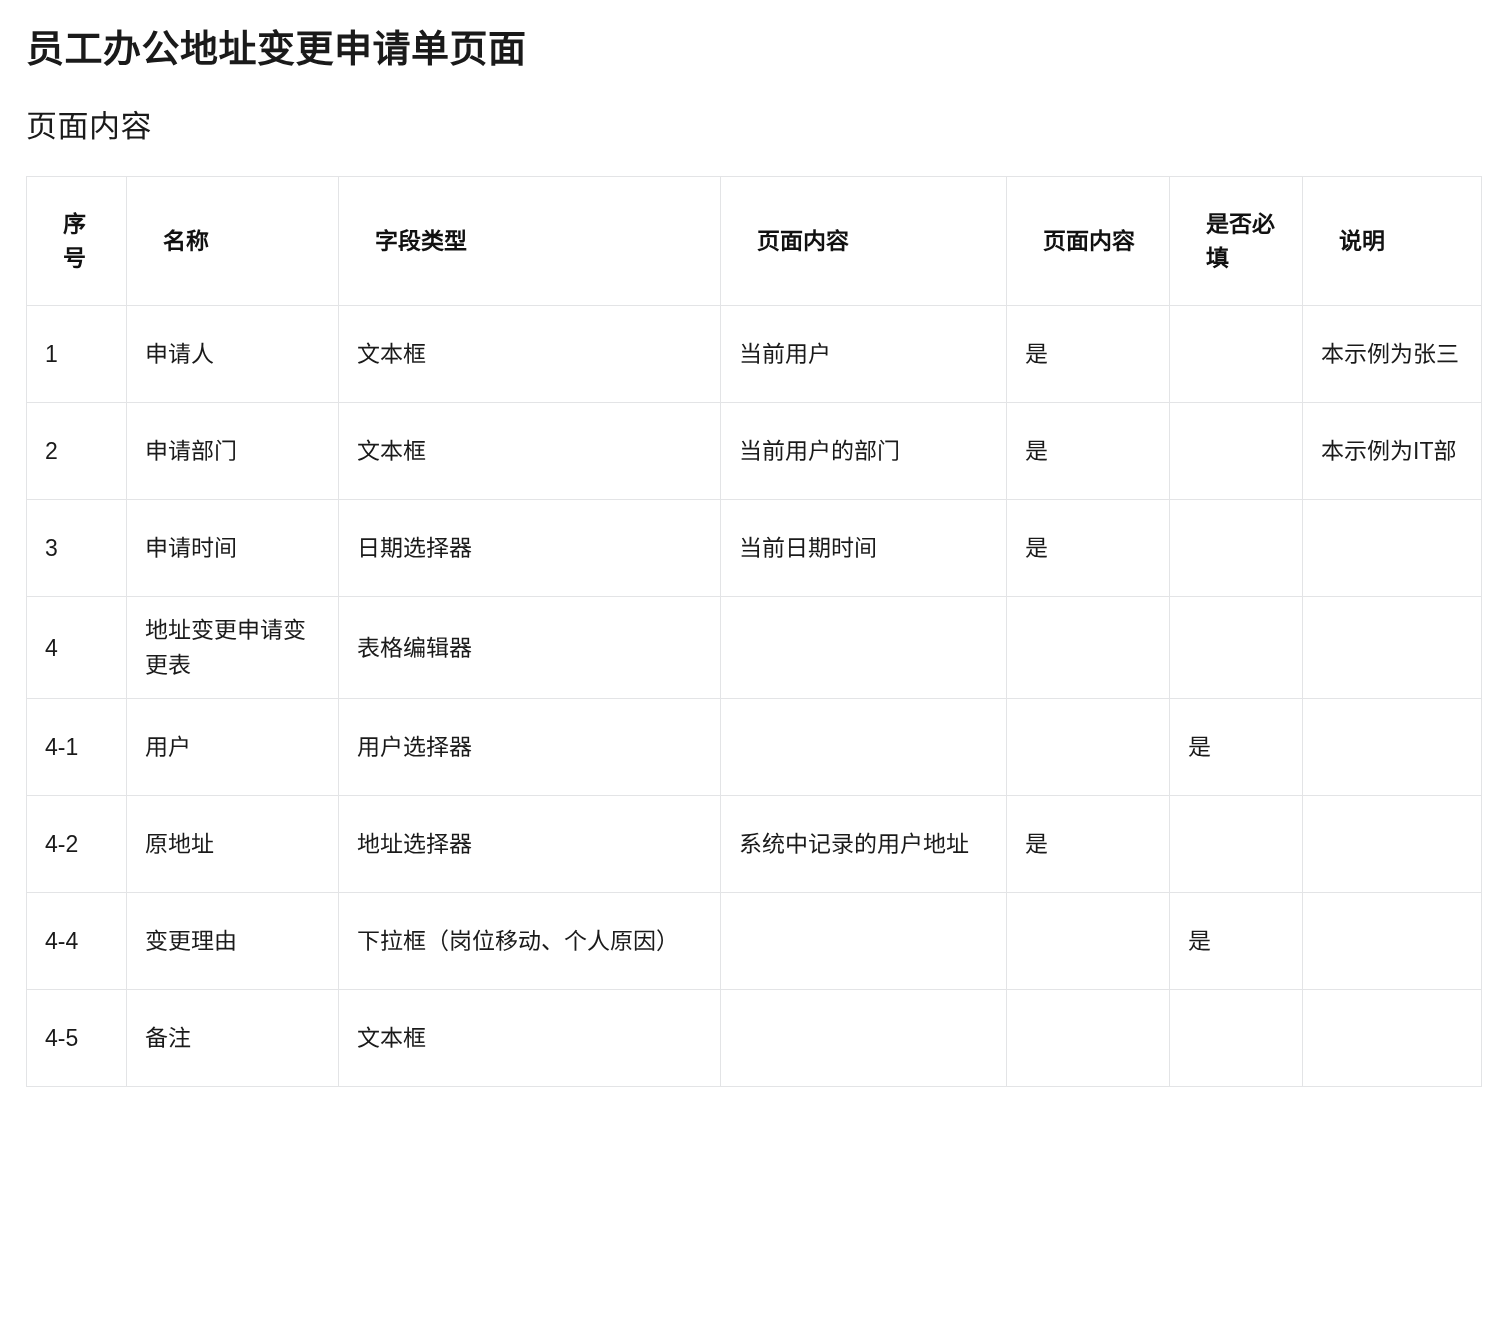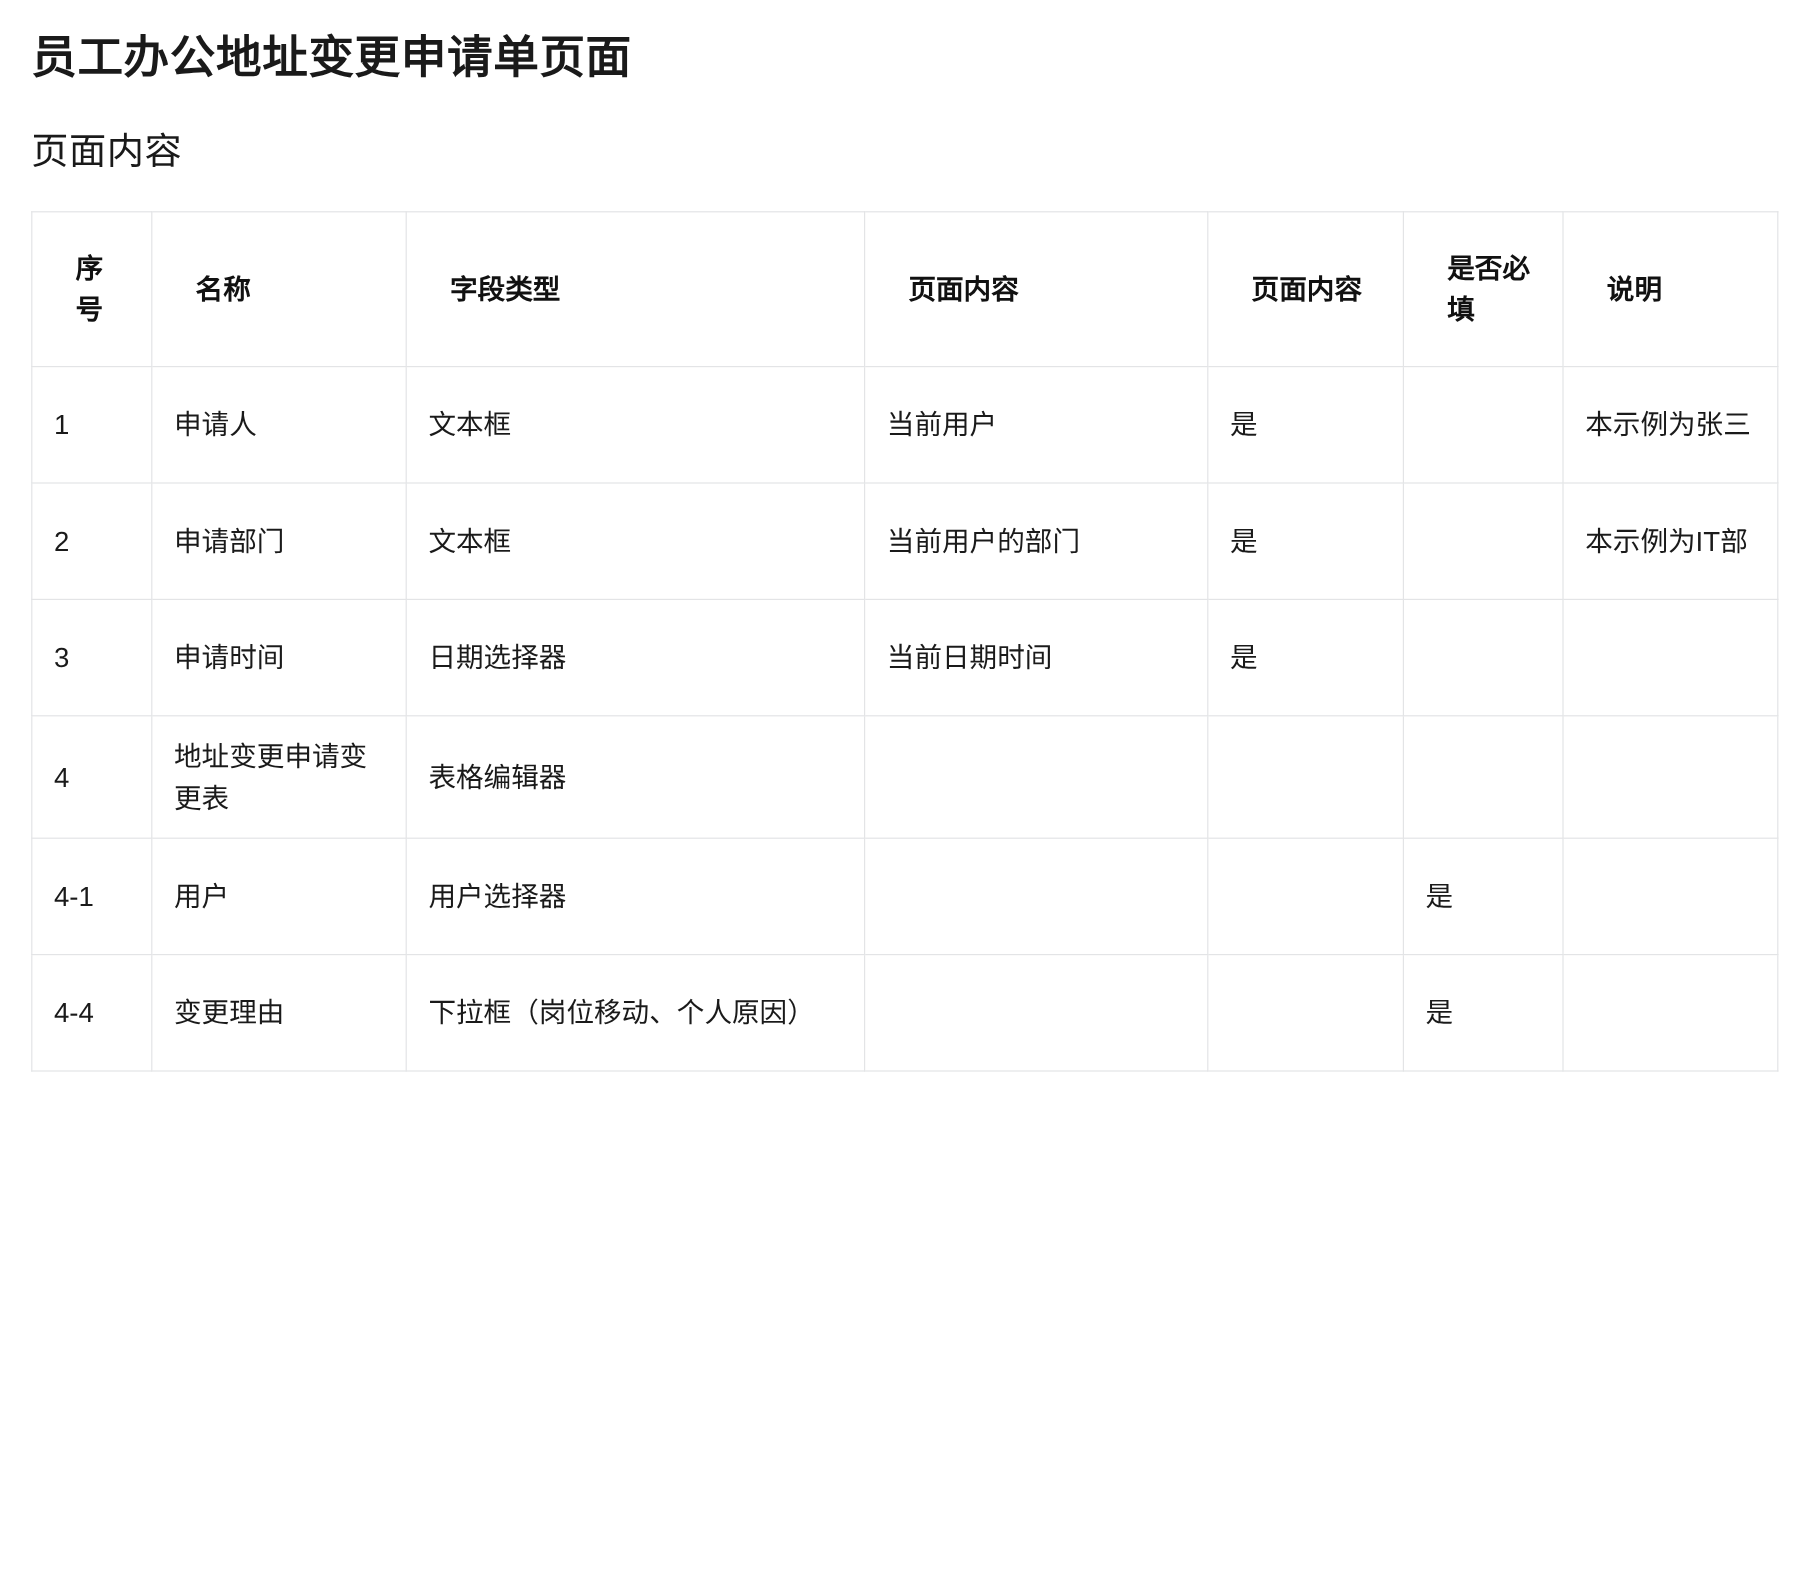--- a/index.html
+++ b/index.html
@@ -138,24 +138,42 @@
       <tr>
         <td>4-1</td>
         <td>用户</td>
         <td>用户选择器</td>
         <td></td>
         <td></td>
         <td>是</td>
         <td></td>
       </tr>
       <tr>
+        <td>4-2</td>
+        <td>原地址</td>
+        <td>地址选择器</td>
+        <td>系统中记录的用户地址</td>
+        <td>是</td>
+        <td></td>
+        <td></td>
+      </tr>
+      <tr>
         <td>4-4</td>
         <td>变更理由</td>
         <td>下拉框（岗位移动、个人原因）</td>
         <td></td>
         <td></td>
         <td>是</td>
         <td></td>
       </tr>
+      <tr>
+        <td>4-5</td>
+        <td>备注</td>
+        <td>文本框</td>
+        <td></td>
+        <td></td>
+        <td></td>
+        <td></td>
+      </tr>
     </tbody>
   </table>
 
 </div>
 
 </body></html>

